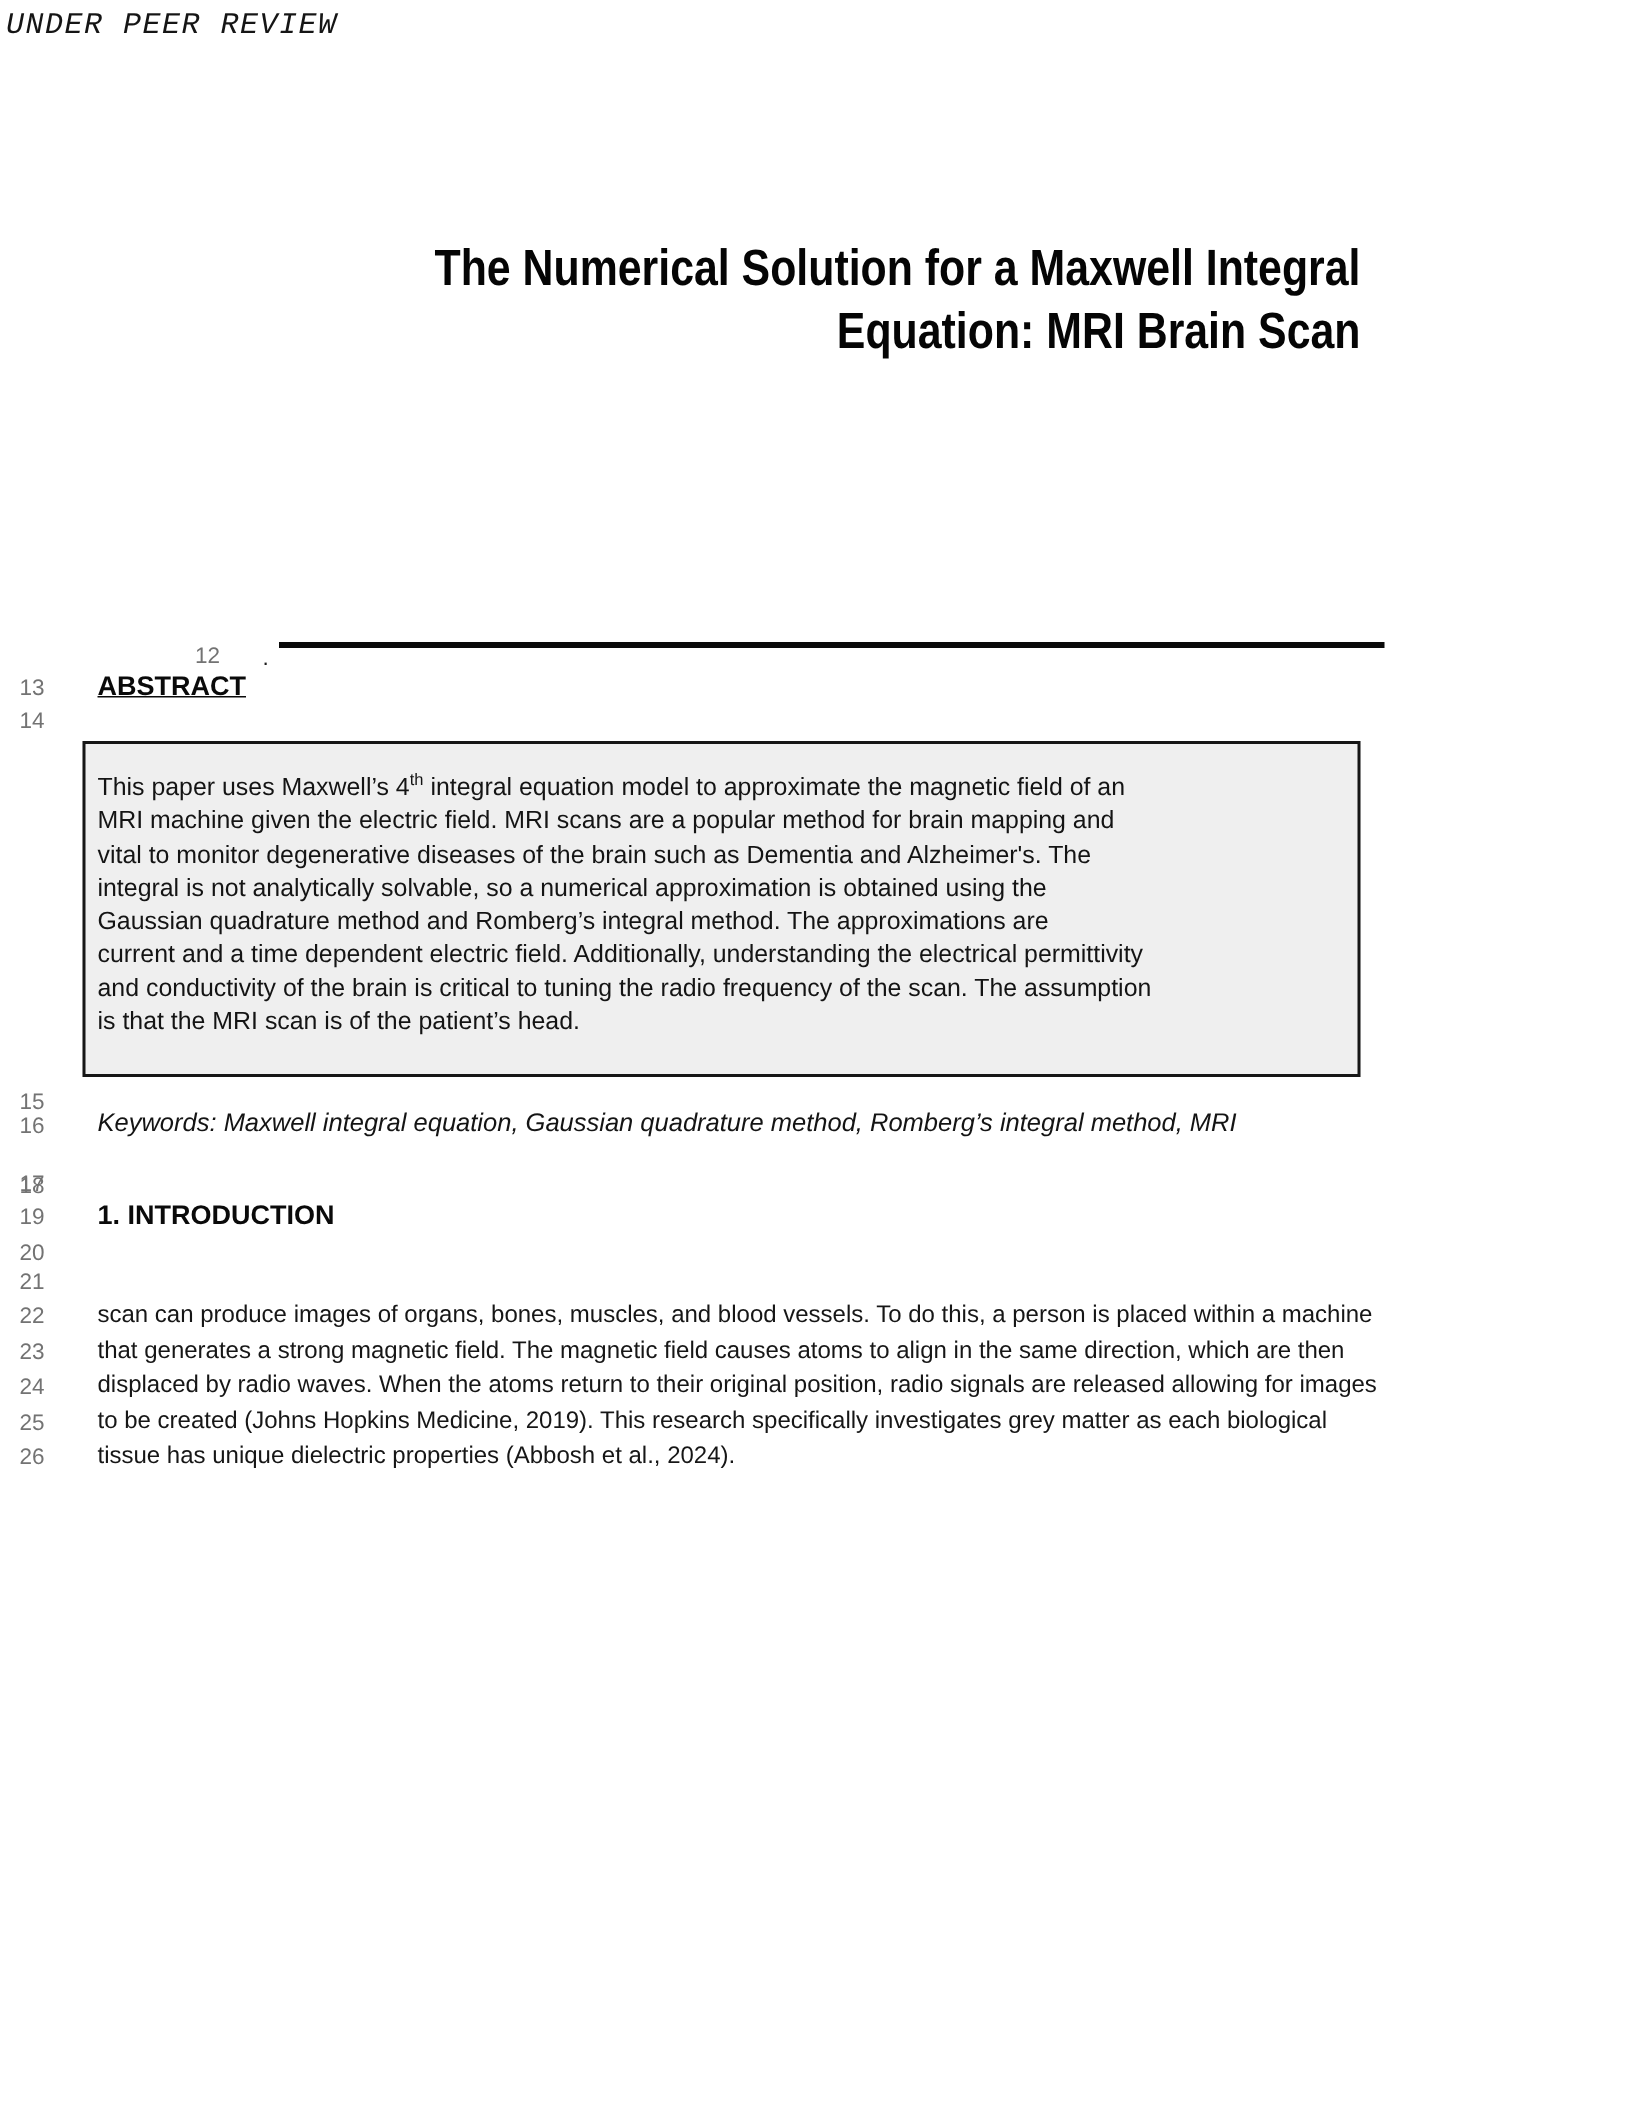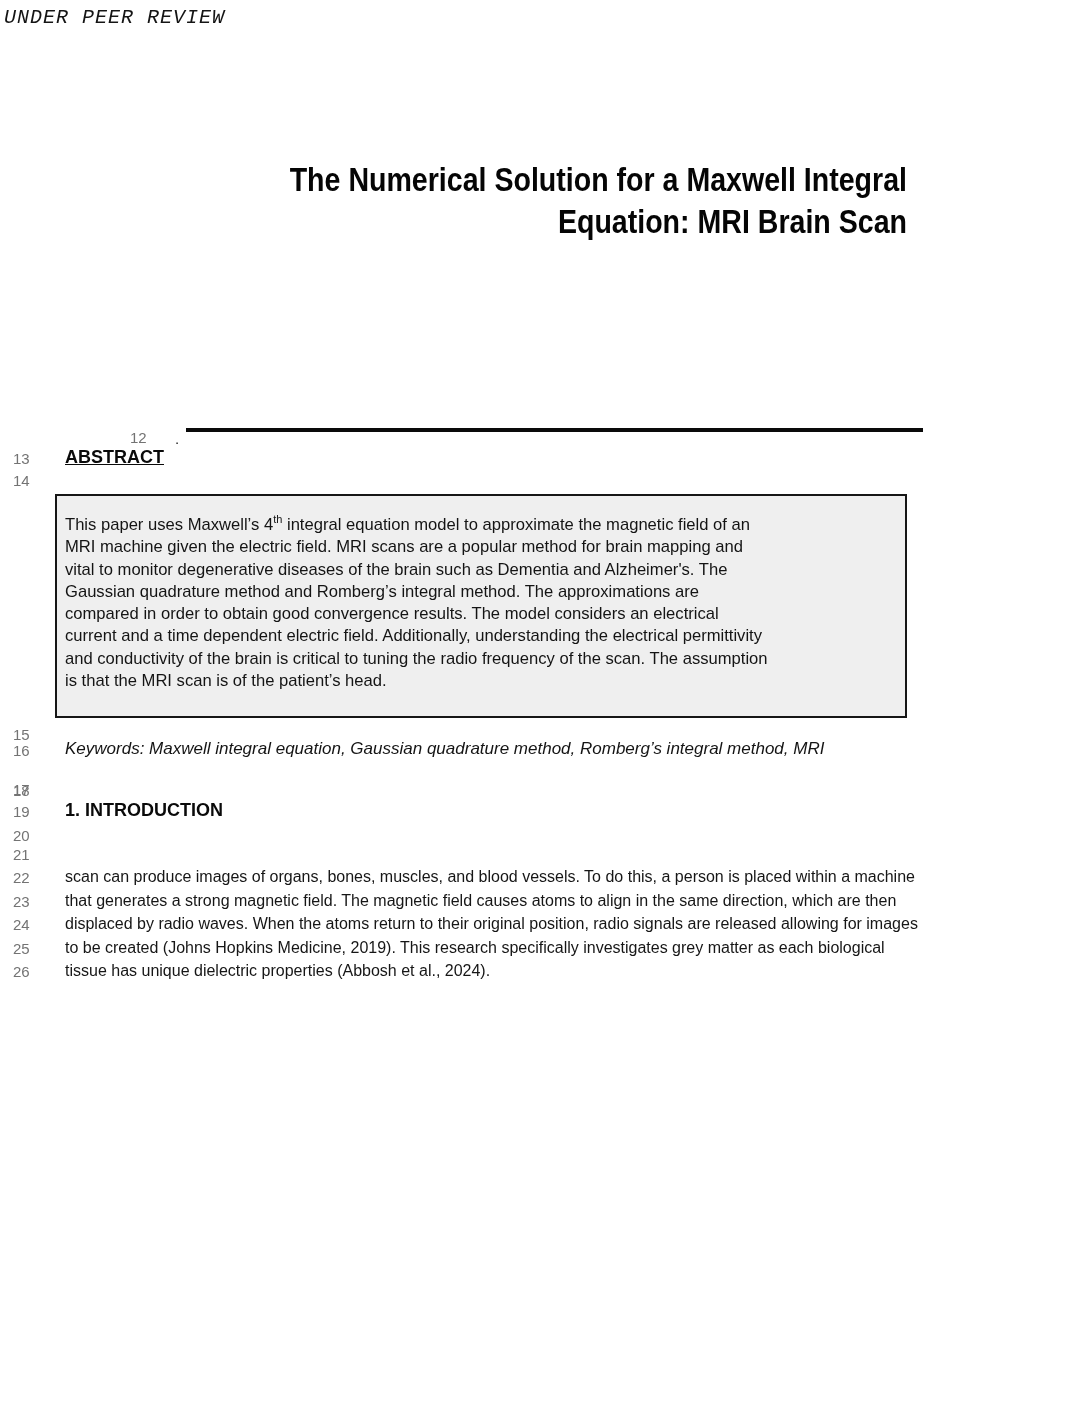--- a/index.html
+++ b/index.html
@@ -118,22 +118,22 @@
   <div class="hrule"></div>
 
   <div class="ln" style="top:450px">13</div>
   <div class="heading abstract-heading">ABSTRACT</div>
   <div class="ln" style="top:472px">14</div>
 
   <div class="abstract-box">
     <div class="abs-line"><span>This paper uses Maxwell’s 4</span><sup>th</sup><span> integral equation model to approximate the magnetic field of an</span></div>
     <div class="abs-line">MRI machine given the electric field. MRI scans are a popular method for brain mapping and</div>
     <div class="abs-line">vital to monitor degenerative diseases of the brain such as Dementia and Alzheimer's. The</div>
+    <div class="abs-line">integral is not analytically solvable, so a numerical approximation is obtained using the</div>
     <div class="abs-line">Gaussian quadrature method and Romberg’s integral method. The approximations are</div>
-    <div class="abs-line">compared in order to obtain good convergence results. The model considers an electrical</div>
     <div class="abs-line">current and a time dependent electric field. Additionally, understanding the electrical permittivity</div>
     <div class="abs-line">and conductivity of the brain is critical to tuning the radio frequency of the scan. The assumption</div>
     <div class="abs-line">is that the MRI scan is of the patient’s head.</div>
   </div>
 
   <div class="ln" style="top:726px">15</div>
   <div class="ln" style="top:742px">16</div>
   <div class="keywords">Keywords: Maxwell integral equation, Gaussian quadrature method, Romberg’s integral method, MRI</div>
   <div class="ln" style="top:781px">17</div>
   <div class="ln" style="top:782px">18</div>

